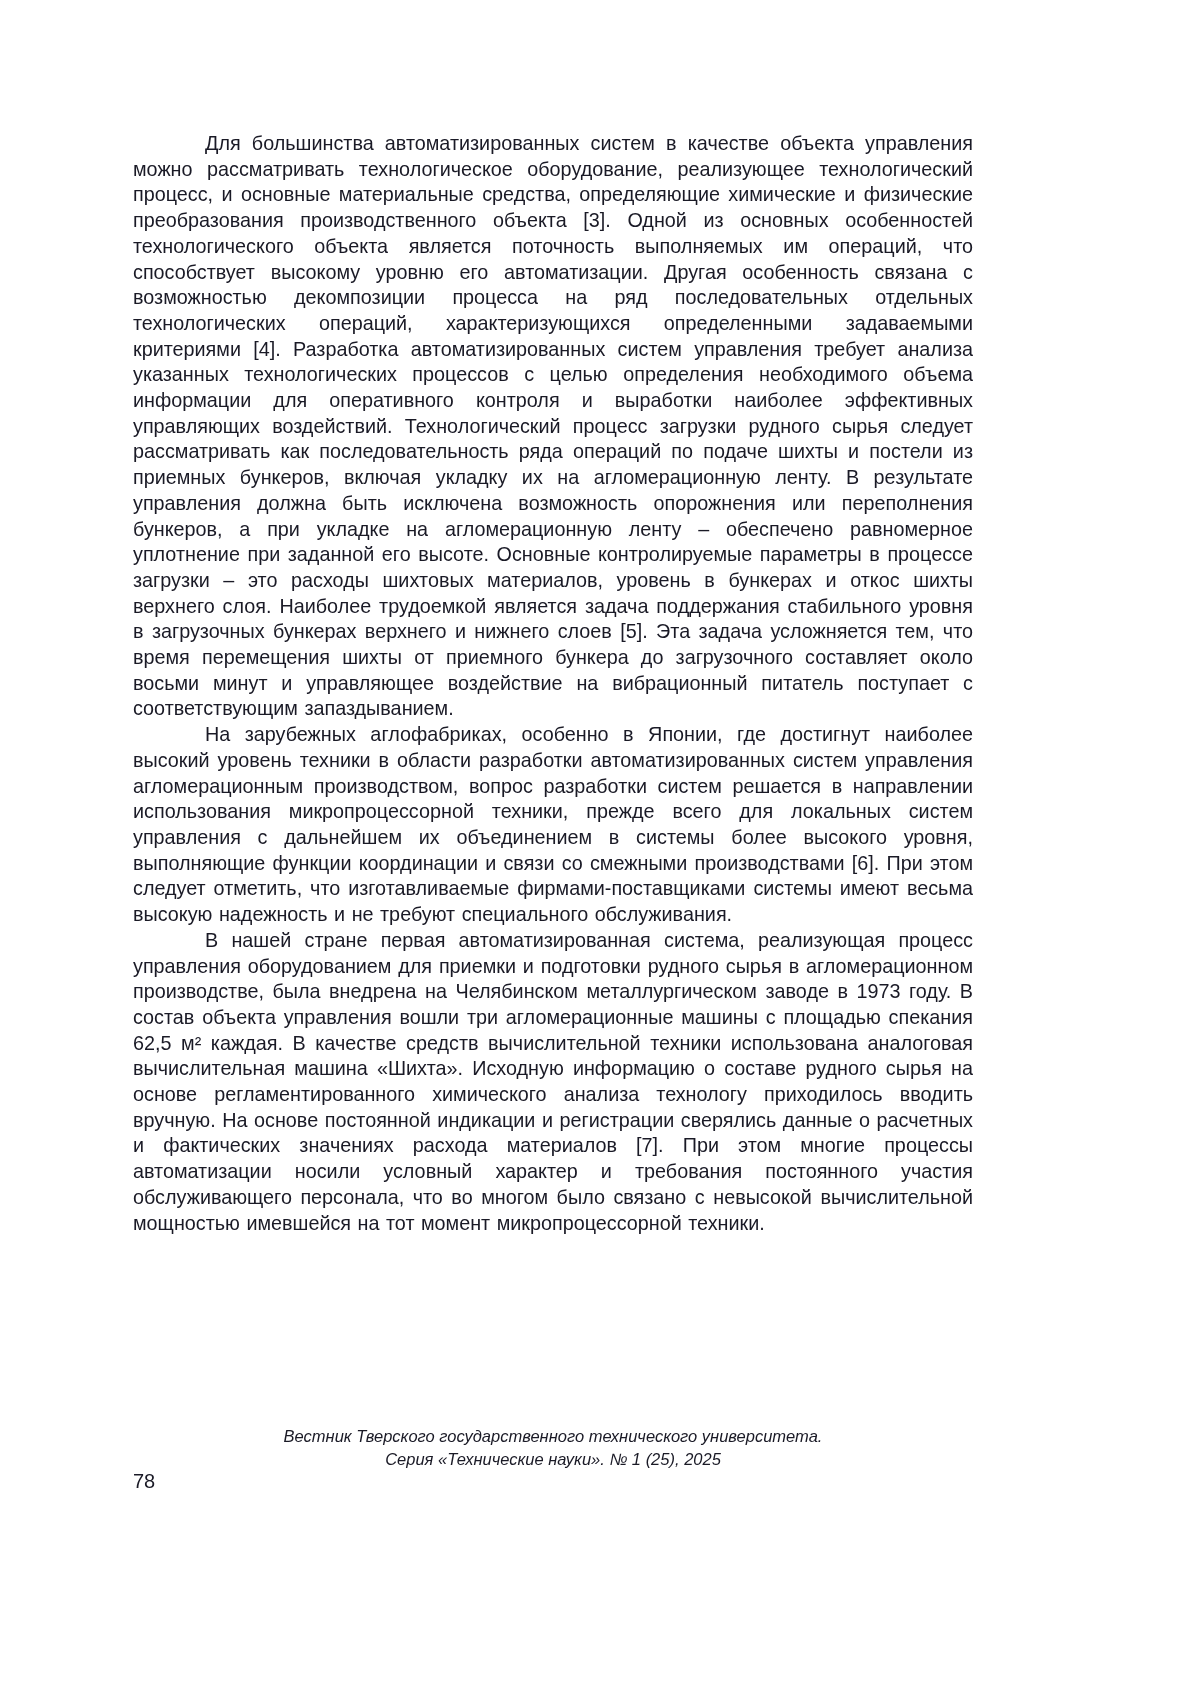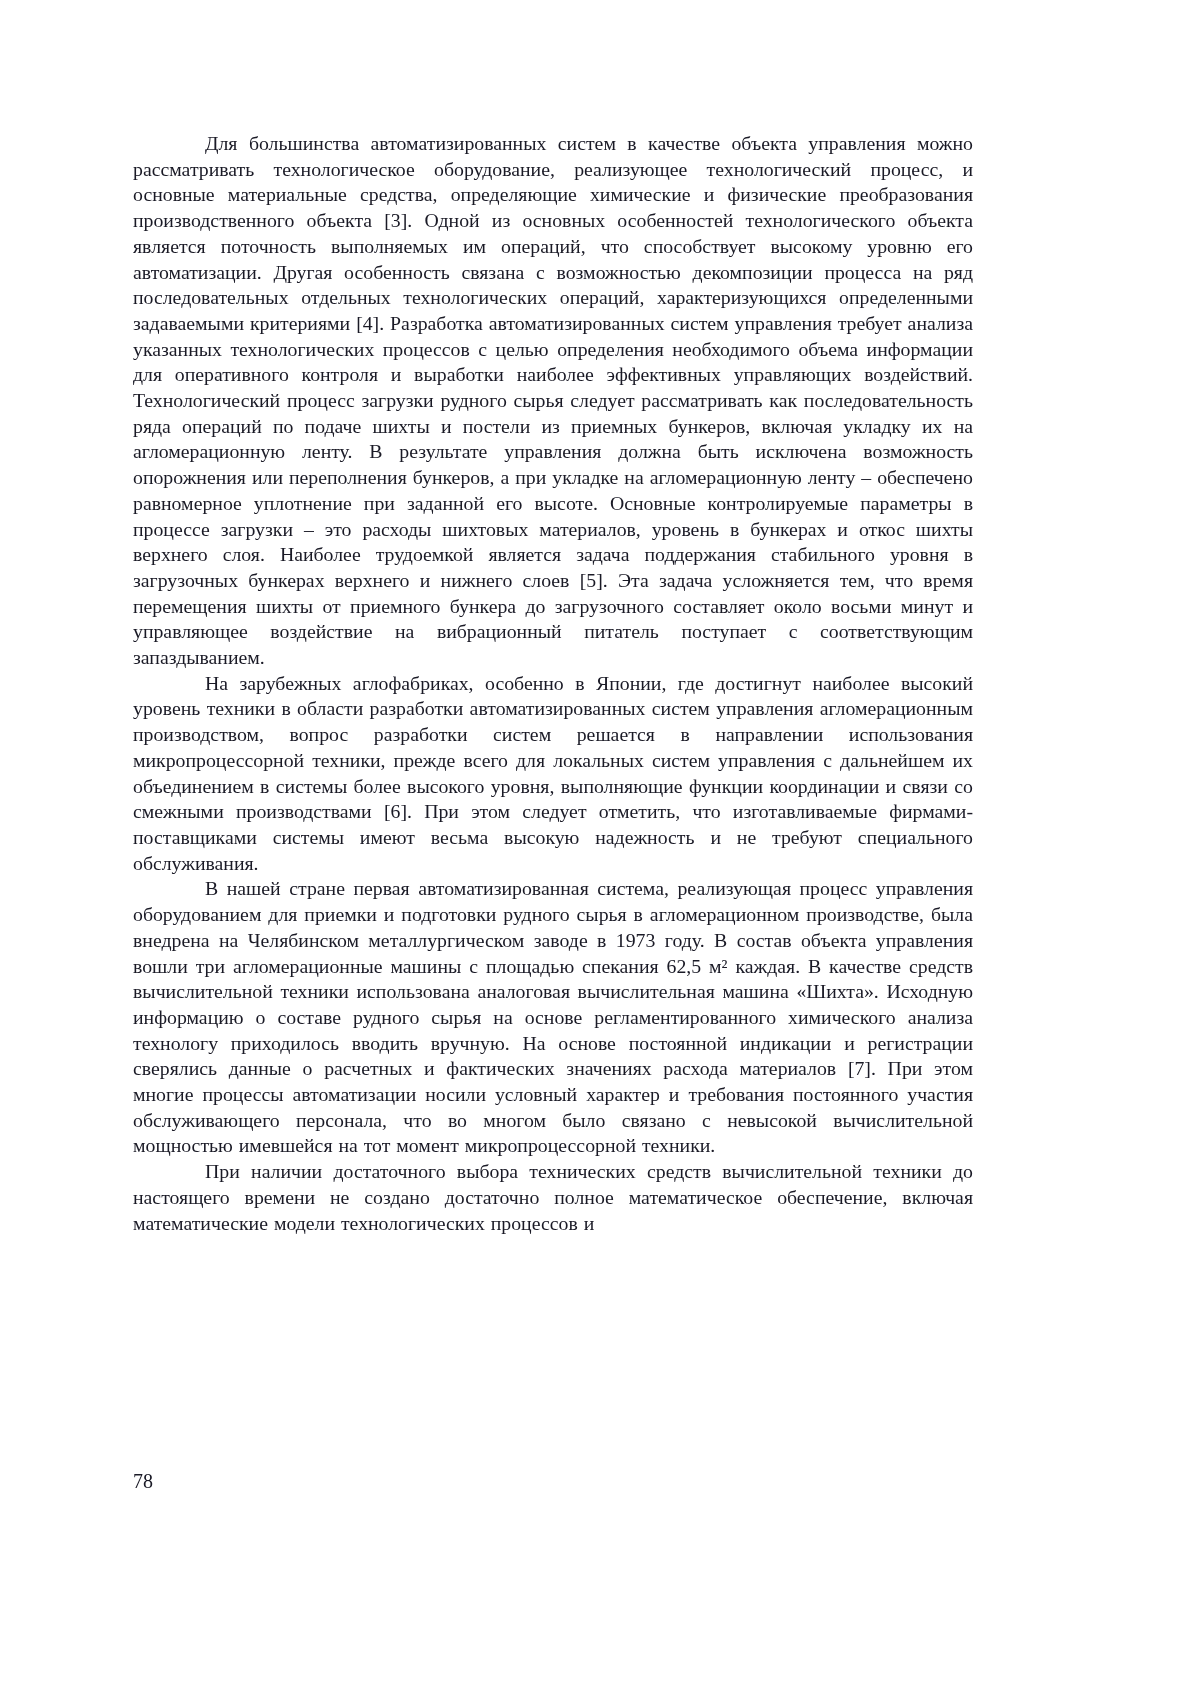--- a/index.html
+++ b/index.html
@@ -5,21 +5,21 @@
   html, body {
     margin: 0;
     padding: 0;
     background: #ffffff;
   }
   .page {
     position: relative;
     width: 1200px;
     height: 1698px;
     background: #ffffff;
-    font-family: Liberation Serif, serif;
+    font-family: Liberation Sans, sans-serif;
     color: #1a1a26;
     overflow: hidden;
   }
   .content {
     position: absolute;
     top: 131px;
     left: 133px;
     width: 840px;
   }
   .content p {
@@ -51,21 +51,22 @@
 </style>
 </head>
 <body>
 
 <div class="page">
 
   <div class="content">
     <p>Для большинства автоматизированных систем в качестве объекта управления можно рассматривать технологическое оборудование, реализующее технологический процесс, и основные материальные средства, определяющие химические и физические преобразования производственного объекта [3]. Одной из основных особенностей технологического объекта является поточность выполняемых им операций, что способствует высокому уровню его автоматизации. Другая особенность связана с возможностью декомпозиции процесса на ряд последовательных отдельных технологических операций, характеризующихся определенными задаваемыми критериями [4]. Разработка автоматизированных систем управления требует анализа указанных технологических процессов с целью определения необходимого объема информации для оперативного контроля и выработки наиболее эффективных управляющих воздействий. Технологический процесс загрузки рудного сырья следует рассматривать как последовательность ряда операций по подаче шихты и постели из приемных бункеров, включая укладку их на агломерационную ленту. В результате управления должна быть исключена возможность опорожнения или переполнения бункеров, а при укладке на агломерационную ленту – обеспечено равномерное уплотнение при заданной его высоте. Основные контролируемые параметры в процессе загрузки – это расходы шихтовых материалов, уровень в бункерах и откос шихты верхнего слоя. Наиболее трудоемкой является задача поддержания стабильного уровня в загрузочных бункерах верхнего и нижнего слоев [5]. Эта задача усложняется тем, что время перемещения шихты от приемного бункера до загрузочного составляет около восьми минут и управляющее воздействие на вибрационный питатель поступает с соответствующим запаздыванием.</p>
     <p>На зарубежных аглофабриках, особенно в Японии, где достигнут наиболее высокий уровень техники в области разработки автоматизированных систем управления агломерационным производством, вопрос разработки систем решается в направлении использования микропроцессорной техники, прежде всего для локальных систем управления с дальнейшем их объединением в системы более высокого уровня, выполняющие функции координации и связи со смежными производствами [6]. При этом следует отметить, что изготавливаемые фирмами-поставщиками системы имеют весьма высокую надежность и не требуют специального обслуживания.</p>
     <p>В нашей стране первая автоматизированная система, реализующая процесс управления оборудованием для приемки и подготовки рудного сырья в агломерационном производстве, была внедрена на Челябинском металлургическом заводе в 1973 году. В состав объекта управления вошли три агломерационные машины с площадью спекания 62,5 м² каждая. В качестве средств вычислительной техники использована аналоговая вычислительная машина «Шихта». Исходную информацию о составе рудного сырья на основе регламентированного химического анализа технологу приходилось вводить вручную. На основе постоянной индикации и регистрации сверялись данные о расчетных и фактических значениях расхода материалов [7]. При этом многие процессы автоматизации носили условный характер и требования постоянного участия обслуживающего персонала, что во многом было связано с невысокой вычислительной мощностью имевшейся на тот момент микропроцессорной техники.</p>
-    <p>При наличии достаточного выбора технических средств вычислительной техники до настоящего времени не создано достаточно полное математическое обеспечение, включая математические модели технологических процессов и</p>
   </div>
 
   <div class="footer">
+    <div>Вестник Тверского государственного технического университета.</div>
+    <div>Серия «Технические науки». № 1 (25), 2025</div>
   </div>
 
   <div class="page-number">78</div>
 
 </div>
 
 </body></html>

